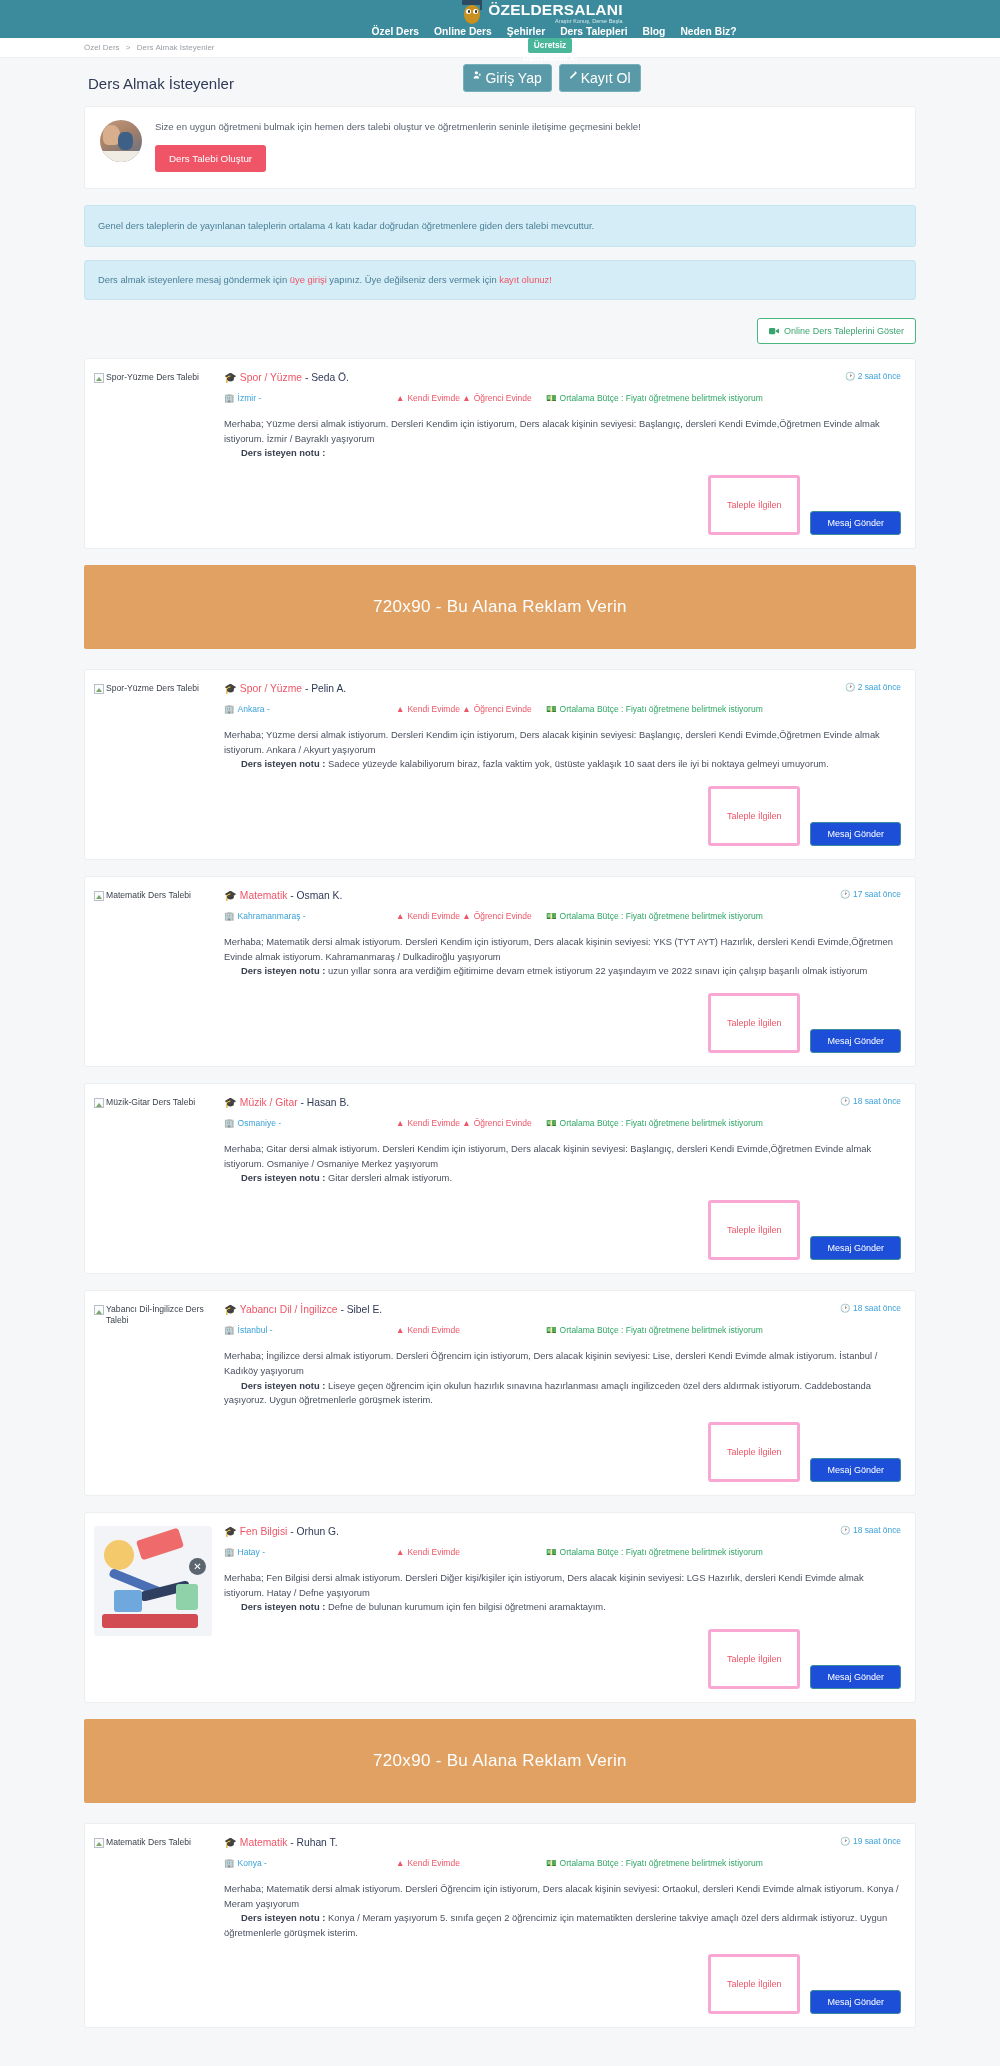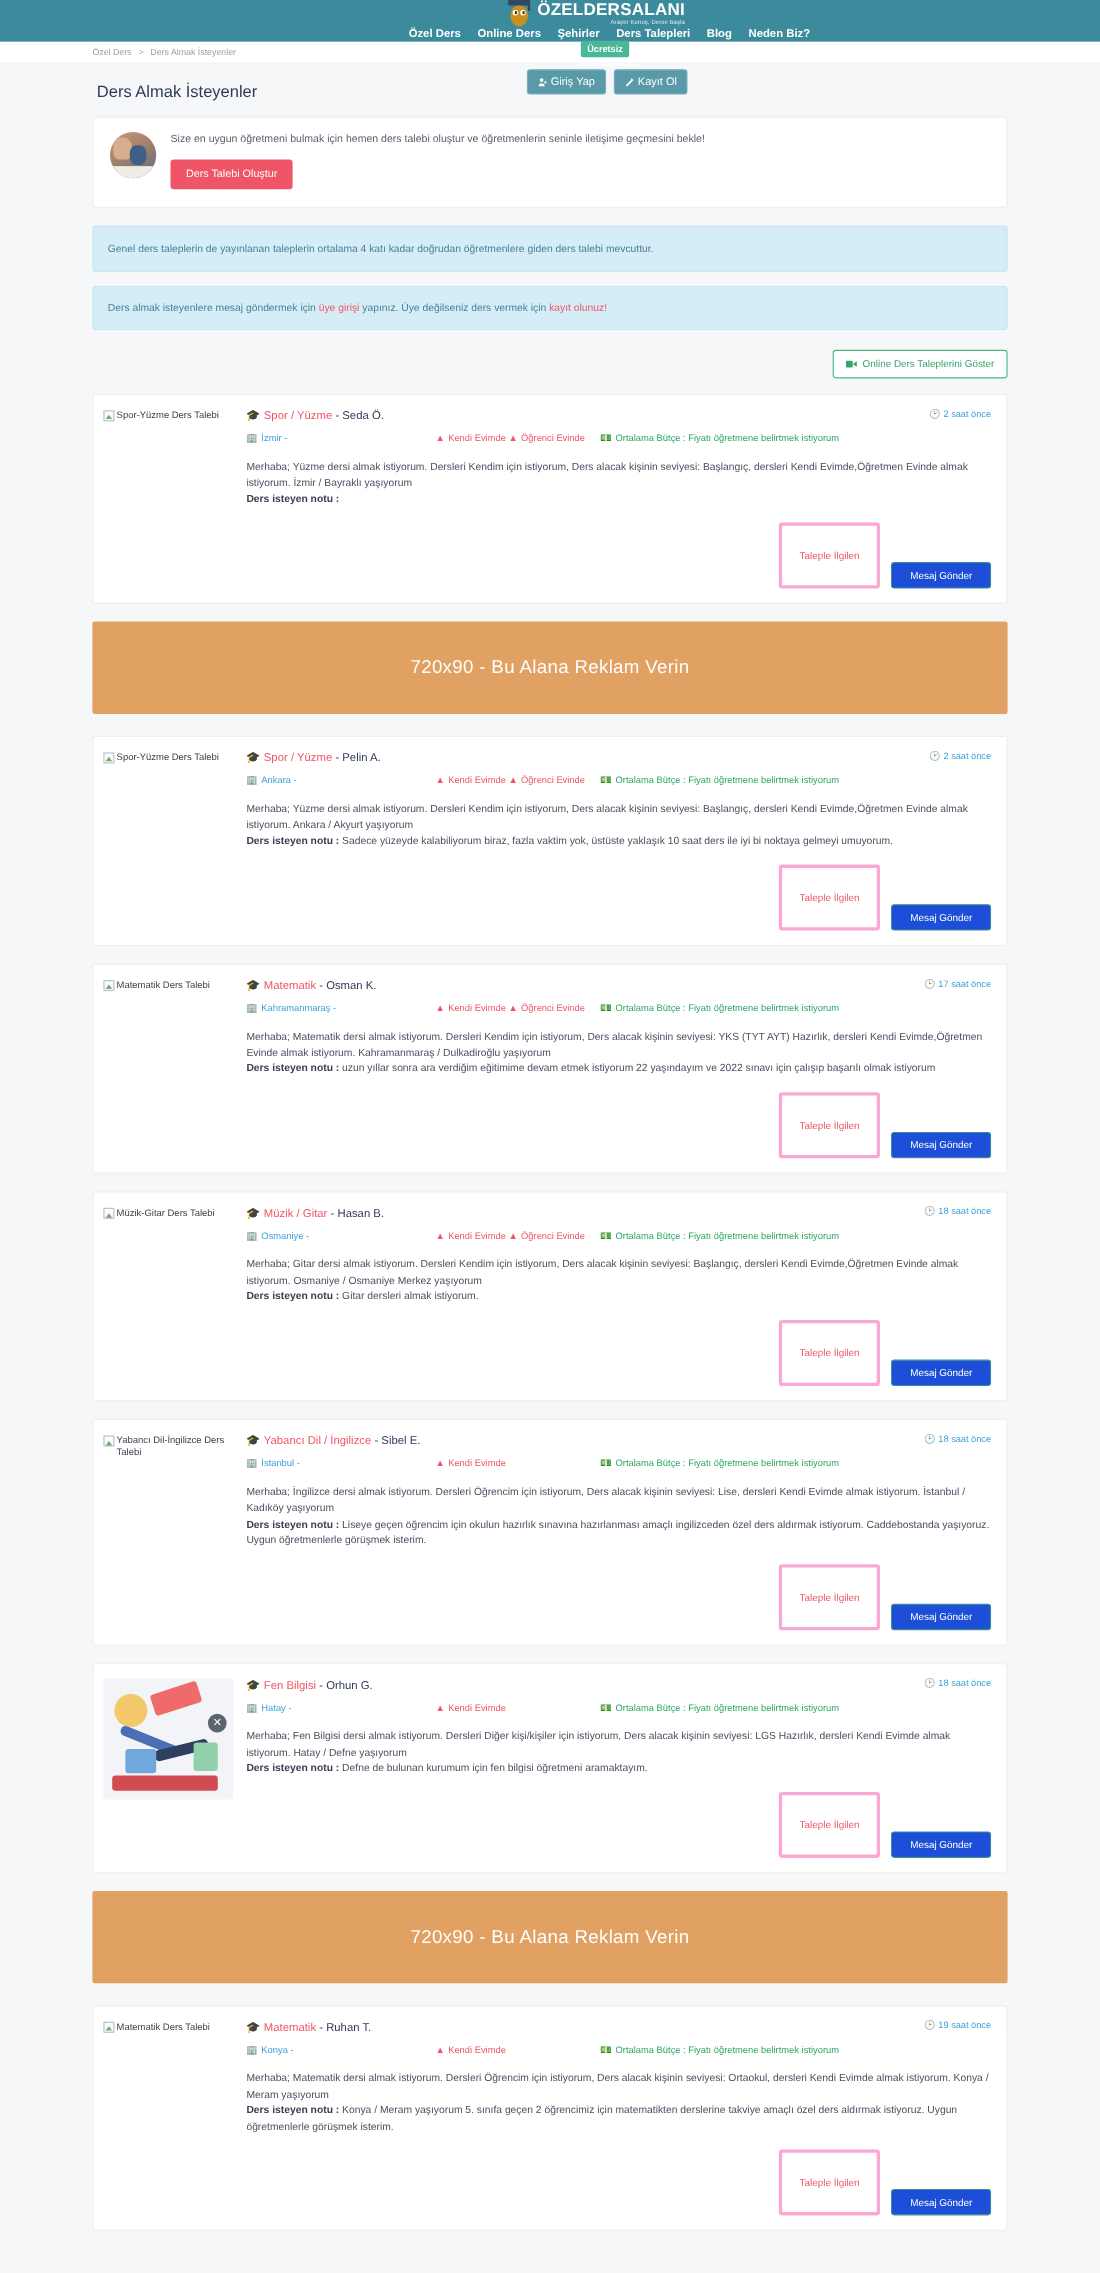--- a/index.html
+++ b/index.html
@@ -68,22 +68,22 @@
   .nav-free .pill {
     display: inline-block; background: #4ab79b; color: #fff;
     font-size: 8.3px; font-weight: bold; padding: 2px 6px; border-radius: 2px;
   }
   .nav-free .sub2 {
     display: block; color: #fff; font-size: 7.6px; font-weight: bold; margin-top: 1px;
   }
   .auth-btns { display: flex; gap: 7px; margin-left: 20px; }
   .auth-btn {
     background: #5a9aa8; border: 1px solid #76b0bb; color: #fff;
-    font-size: 10px; padding: 5px 9px; border-radius: 3px;
-    display: flex; align-items: center; gap: 3px; cursor: pointer;
+    font-size: 14px; padding: 5px 9px; border-radius: 3px;
+    display: flex; align-items: flex-start; gap: 3px; cursor: pointer;
     white-space: nowrap; font-family: inherit;
   }
   .auth-btn svg { display: block; }
 
   
   .breadcrumb-bar {
     background: #ffffff; border-bottom: 1px solid #eceef0;
     padding: 5px 0 5px 84px; font-size: 8px; color: #9aa0a6;
   }
   .breadcrumb-bar a { color: #9aa0a6; text-decoration: none; }
@@ -198,21 +198,21 @@
   .meta-grid {
     display: flex; margin-top: 8px; font-size: 8.5px; line-height: 1.45;
   }
   .meta-loc { width: 172px; flex: 0 0 172px; color: #3ba1d8; }
   .meta-place { width: 150px; flex: 0 0 150px; color: #ef5567; }
   .meta-budget { flex: 1; color: #2fa564; }
   .meta-ico { margin-right: 3px; }
   .card-text {
     margin-top: 13px; font-size: 9.4px; line-height: 1.55; color: #4a5060;
   }
-  .card-text .note-label { font-weight: bold; color: #3a4050; }
+  .card-text .note-label { font-weight: bold; color: #3a4050; margin-left: 17px; }
   .card-actions {
     display: flex; justify-content: flex-end; gap: 10px; margin-top: 14px;
   }
   .btn-ghost-pink {
     background: #fff; border: 3px solid #f9a8d4; color: #ef5567;
     font-size: 9px; padding: 22px 16px; border-radius: 3px; cursor: pointer;
     font-family: inherit; white-space: nowrap;
   }
   .btn-teal {
     background: #1d4ed8; border: 1px solid #3c8b9c; color: #fff;

